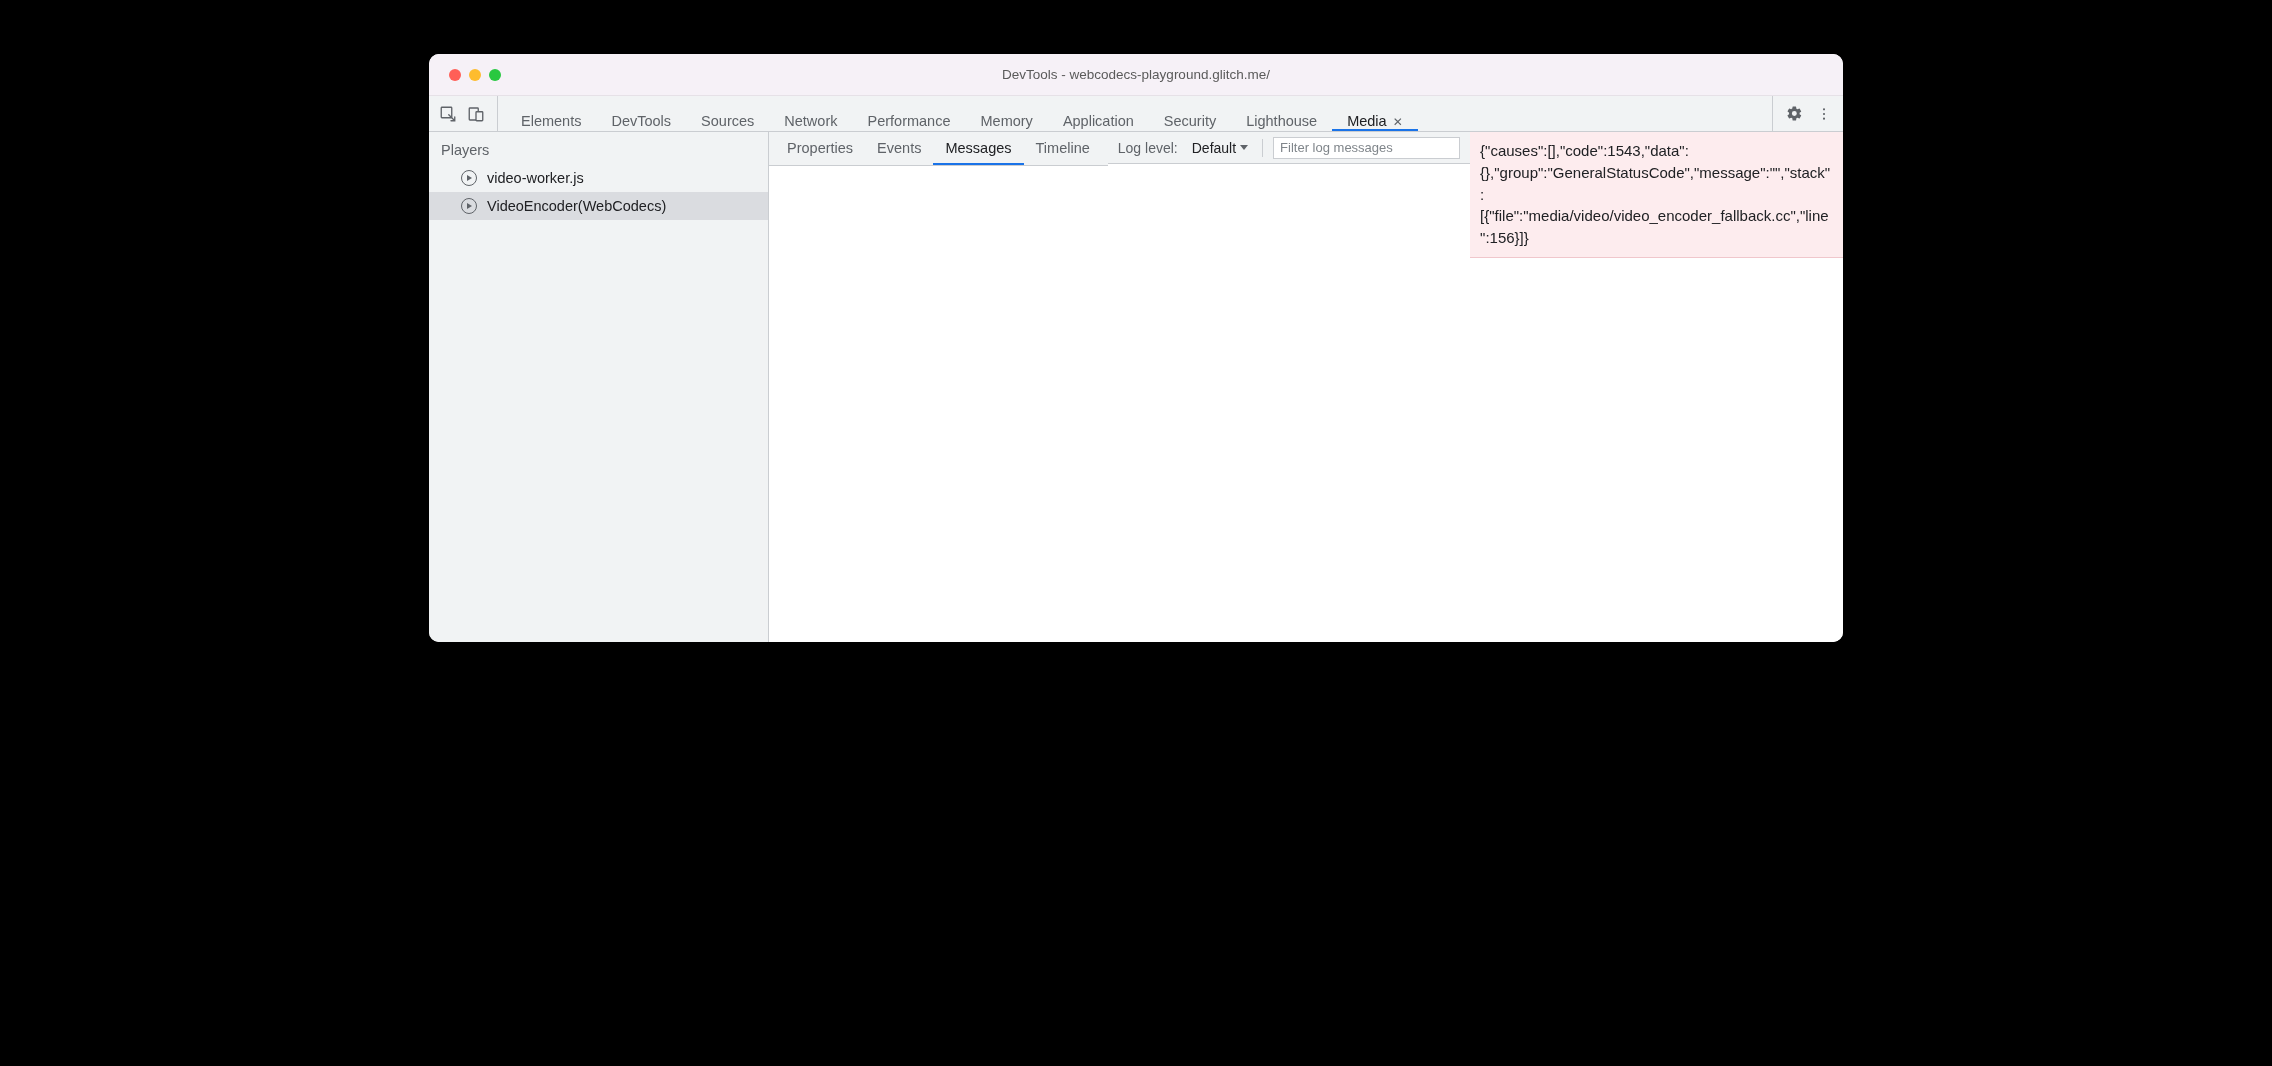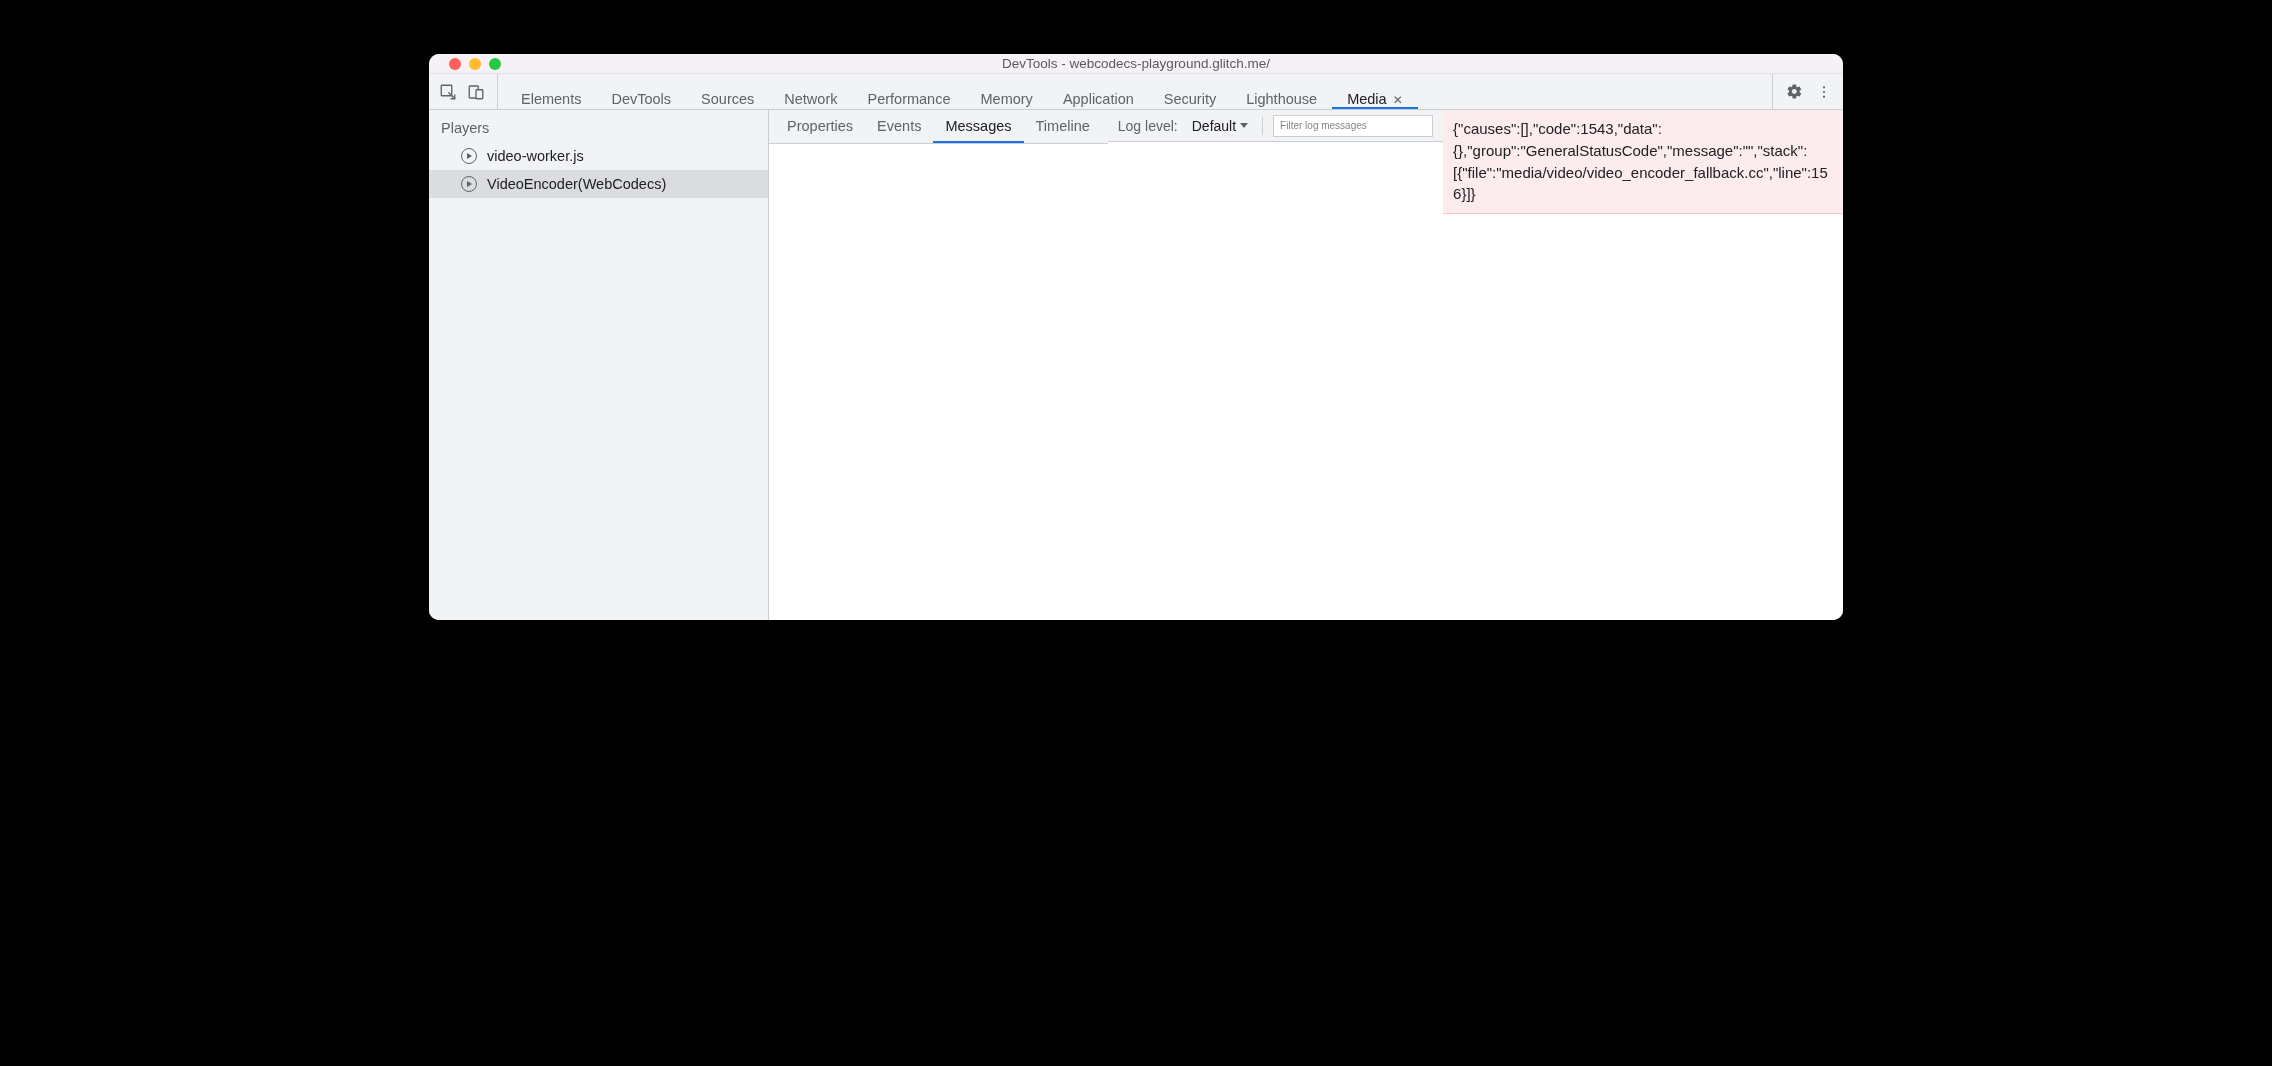--- a/index.html
+++ b/index.html
@@ -18,21 +18,21 @@
     margin-top: 54px;
     background: #fff;
     border-radius: 10px;
     overflow: hidden;
     box-shadow: 0 18px 40px rgba(0,0,0,.35);
     display: flex;
     flex-direction: column;
   }
   
   .titlebar {
-    height: 20px;
+    height: 42px;
     background: #f6f1f7;
     display: flex;
     align-items: center;
     position: relative;
     border-bottom: 1px solid #e6e1e7;
     padding-left: 8px;
   }
   .traffic {
     display: flex;
     gap: 8px;
@@ -178,23 +178,23 @@
     border-left: 4px solid transparent;
     border-right: 4px solid transparent;
     border-top: 5px solid #5f6368;
   }
   .vdiv { width: 1px; height: 18px; background: #cacdd1; }
   .filter-input {
     height: 22px;
     border: 1px solid #cacdd1;
     background: #fff;
     padding: 0 6px;
-    font-size: 10px;
+    font-size: 13px;
     color: #202124;
-    width: 160px;
+    width: 187px;
   }
   .filter-input::placeholder { color: #80868b; }
   .messages {
     flex: 1;
     overflow: auto;
     background: #fff;
   }
   .msg-row {
     background: #fdecee;
     border-bottom: 1px solid #f0c7cc;

